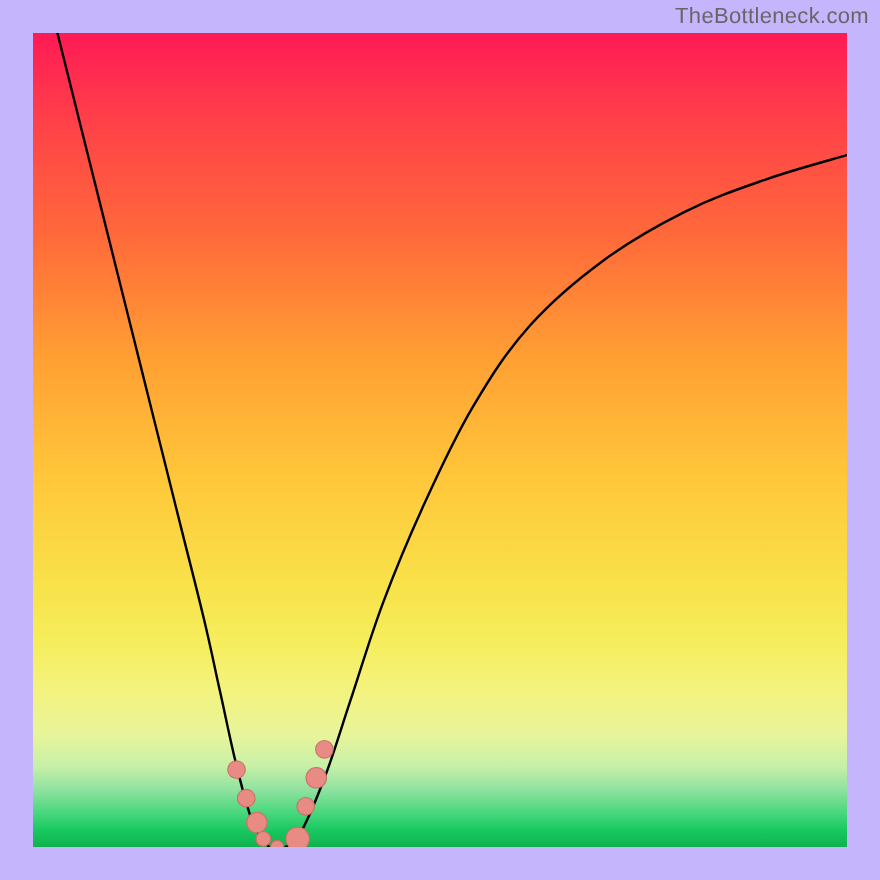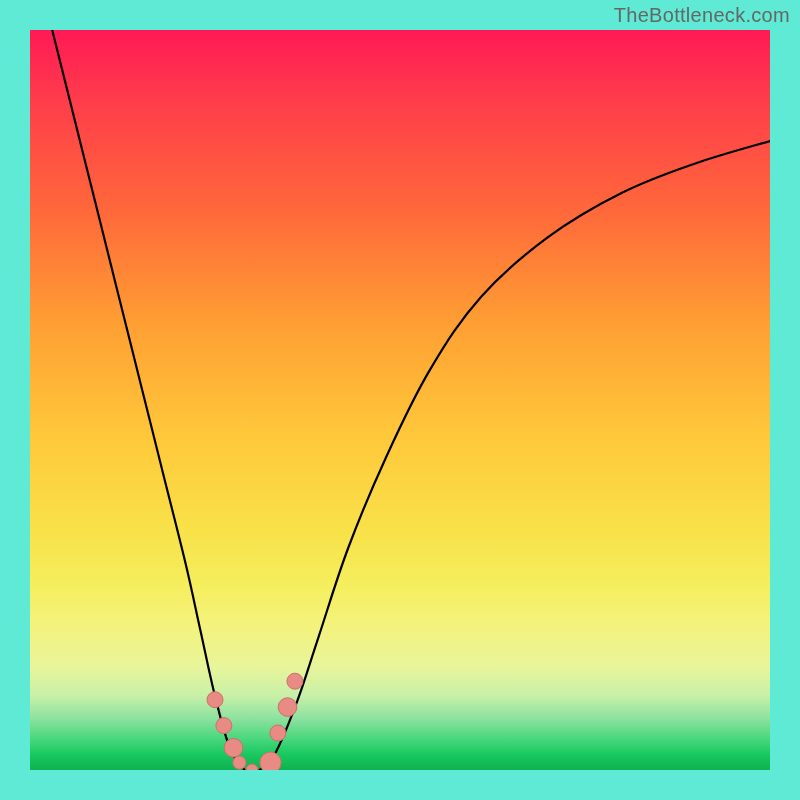--- a/index.html
+++ b/index.html
@@ -10,21 +10,21 @@
     background: #000;
     font-family: Arial, Helvetica, sans-serif;
     overflow: hidden;
   }
   .frame {
     position: absolute;
     left: 0;
     top: 0;
     width: 800px;
     height: 800px;
-    background: #5eead4;
+    background: #c4b5fd;
   }
   .plot-area {
     position: absolute;
     left: 30px;
     top: 30px;
     width: 740px;
     height: 740px;
     background: linear-gradient(to bottom,
       #ff1a55 0%,
       #ff3e4a 10%,

